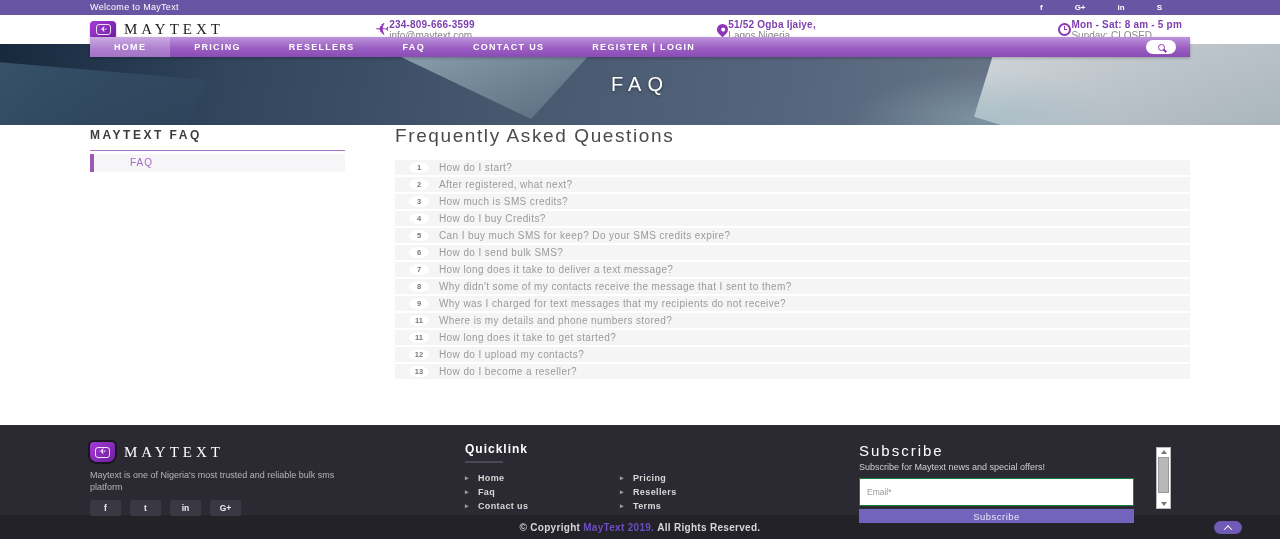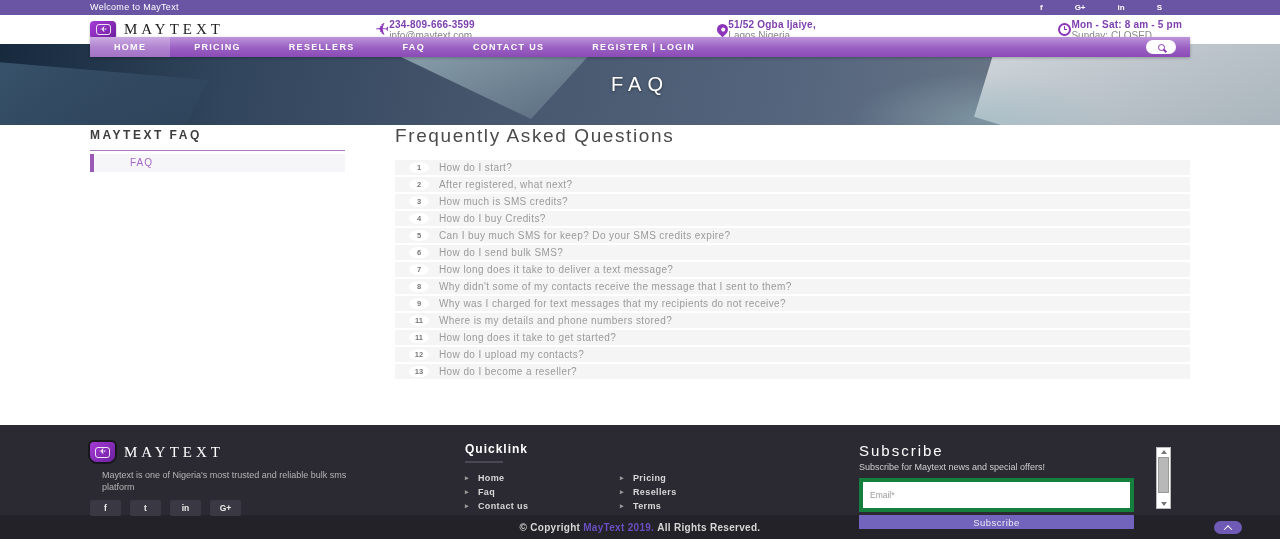--- a/index.html
+++ b/index.html
@@ -85,36 +85,36 @@
   .q-text { font-size:10px; color:#9a9a9a; letter-spacing:.4px; white-space:nowrap; }
 
   
   .footer { height:90px; background:#2b2a32; }
   .footer-inner { display:flex; padding-top:17px; }
   .f-col1 { width:375px; flex:none; }
   .f-brand { display:flex; align-items:center; gap:9px; text-decoration:none; }
   .f-logo { width:25px; height:20px; border-radius:4px 4px 7px 7px; background:linear-gradient(135deg,#a53ad6,#6c1f9f);
     display:flex; align-items:center; justify-content:center; box-shadow:0 0 0 2px #17161c; }
   .f-brand-text { font-family:"Liberation Serif", serif; font-size:15px; letter-spacing:4px; color:#fff; }
-  .f-tagline { font-size:9px; color:#b5b5b5; width:255px; line-height:1.35; margin:7px 12px 7px; }
+  .f-tagline { font-size:9px; color:#b5b5b5; width:255px; line-height:1.35; margin:7px 0 7px; }
   .f-social { display:flex; gap:9px; }
   .f-social-btn { width:31px; height:16px; background:#3a3943; border-radius:2px; display:flex; align-items:center;
     justify-content:center; color:#eee; font-size:8.5px; font-weight:bold; text-decoration:none; }
   .f-col2 { width:340px; flex:none; }
   .ql-heading { margin:0; font-size:12px; font-weight:bold; letter-spacing:1px; color:#fff; }
   .ql-underline { width:38px; height:2px; background:#4a4953; margin-top:5px; }
   .ql-cols { display:flex; margin-top:10px; }
   .ql-col { width:155px; display:flex; flex-direction:column; gap:4px; }
   .ql-item { font-size:9px; color:#d8d8d8; font-weight:bold; letter-spacing:.4px; text-decoration:none;
     display:flex; align-items:center; gap:9px; }
   .ql-item::before { content:"▸"; color:#9a9a9a; font-size:7px; }
   .f-col3 { width:275px; flex:none; margin-left:54px; }
   .sub-heading { margin:0; font-size:15px; letter-spacing:2px; font-weight:500; color:#fff; }
   .sub-text { font-size:9px; color:#cfcfcf; line-height:1.25; margin:3px 0 5px; width:262px; }
-  .email-input { width:100%; height:22px; border:4px solid #15803d; background:#fff; font-size:8.5px; padding:13px 7px; color:#444; }
+  .email-input { width:100%; height:22px; border:1px solid #15803d; background:#fff; font-size:8.5px; padding:13px 7px; color:#444; }
   .email-input::placeholder { color:#999; }
   .sub-btn { margin-top:3px; width:100%; height:14px; background:#7263bd; border:none; color:#e8e8f5;
     font-size:9.5px; letter-spacing:.5px; cursor:pointer; display:block; }
   .fake-scrollbar { margin-left:22px; margin-top:5px; width:15px; height:62px; background:#fff; border:1px solid #bbb;
     position:relative; flex:none; }
   .sb-arrow { position:absolute; left:0; width:100%; height:8px; display:flex; align-items:center; justify-content:center; }
   .sb-arrow.up { top:0; }
   .sb-arrow.down { bottom:0; }
   .sb-arrow.up::before { content:""; border-left:3px solid transparent; border-right:3px solid transparent; border-bottom:4px solid #777; }
   .sb-arrow.down::before { content:""; border-left:3px solid transparent; border-right:3px solid transparent; border-top:4px solid #777; }

